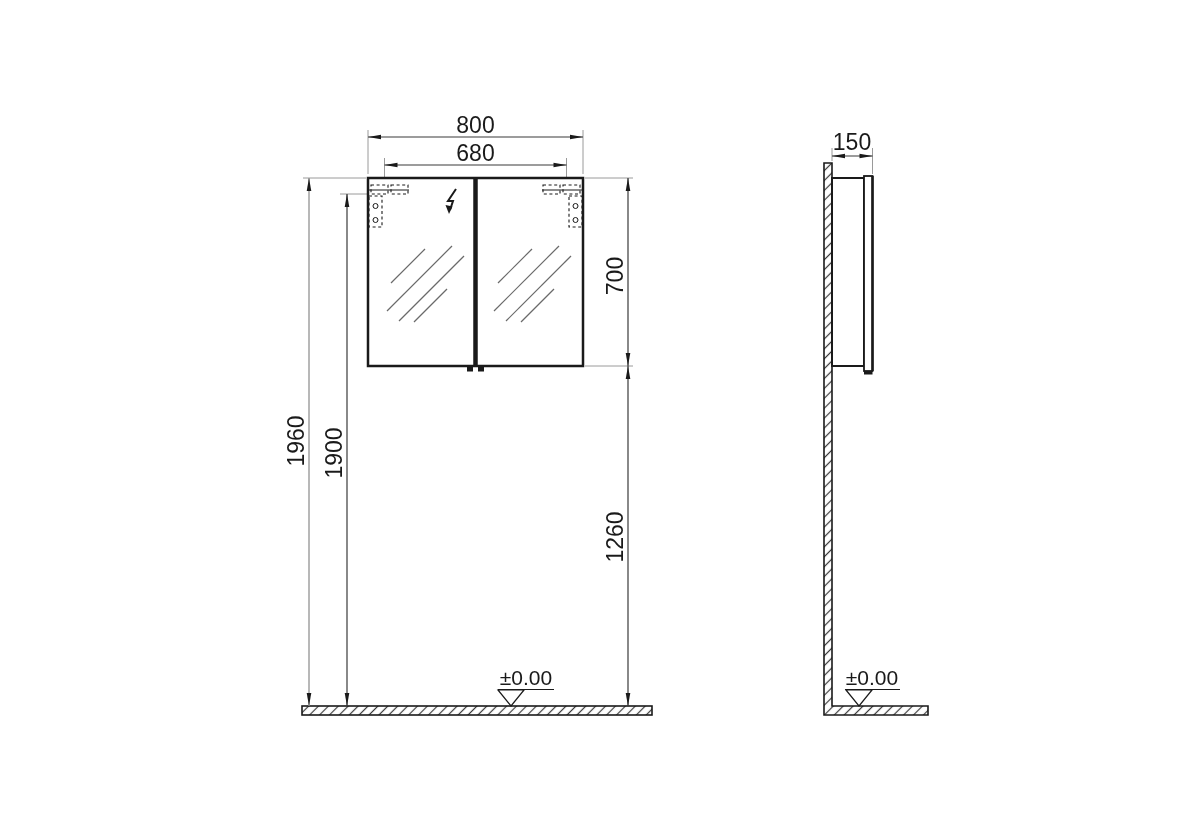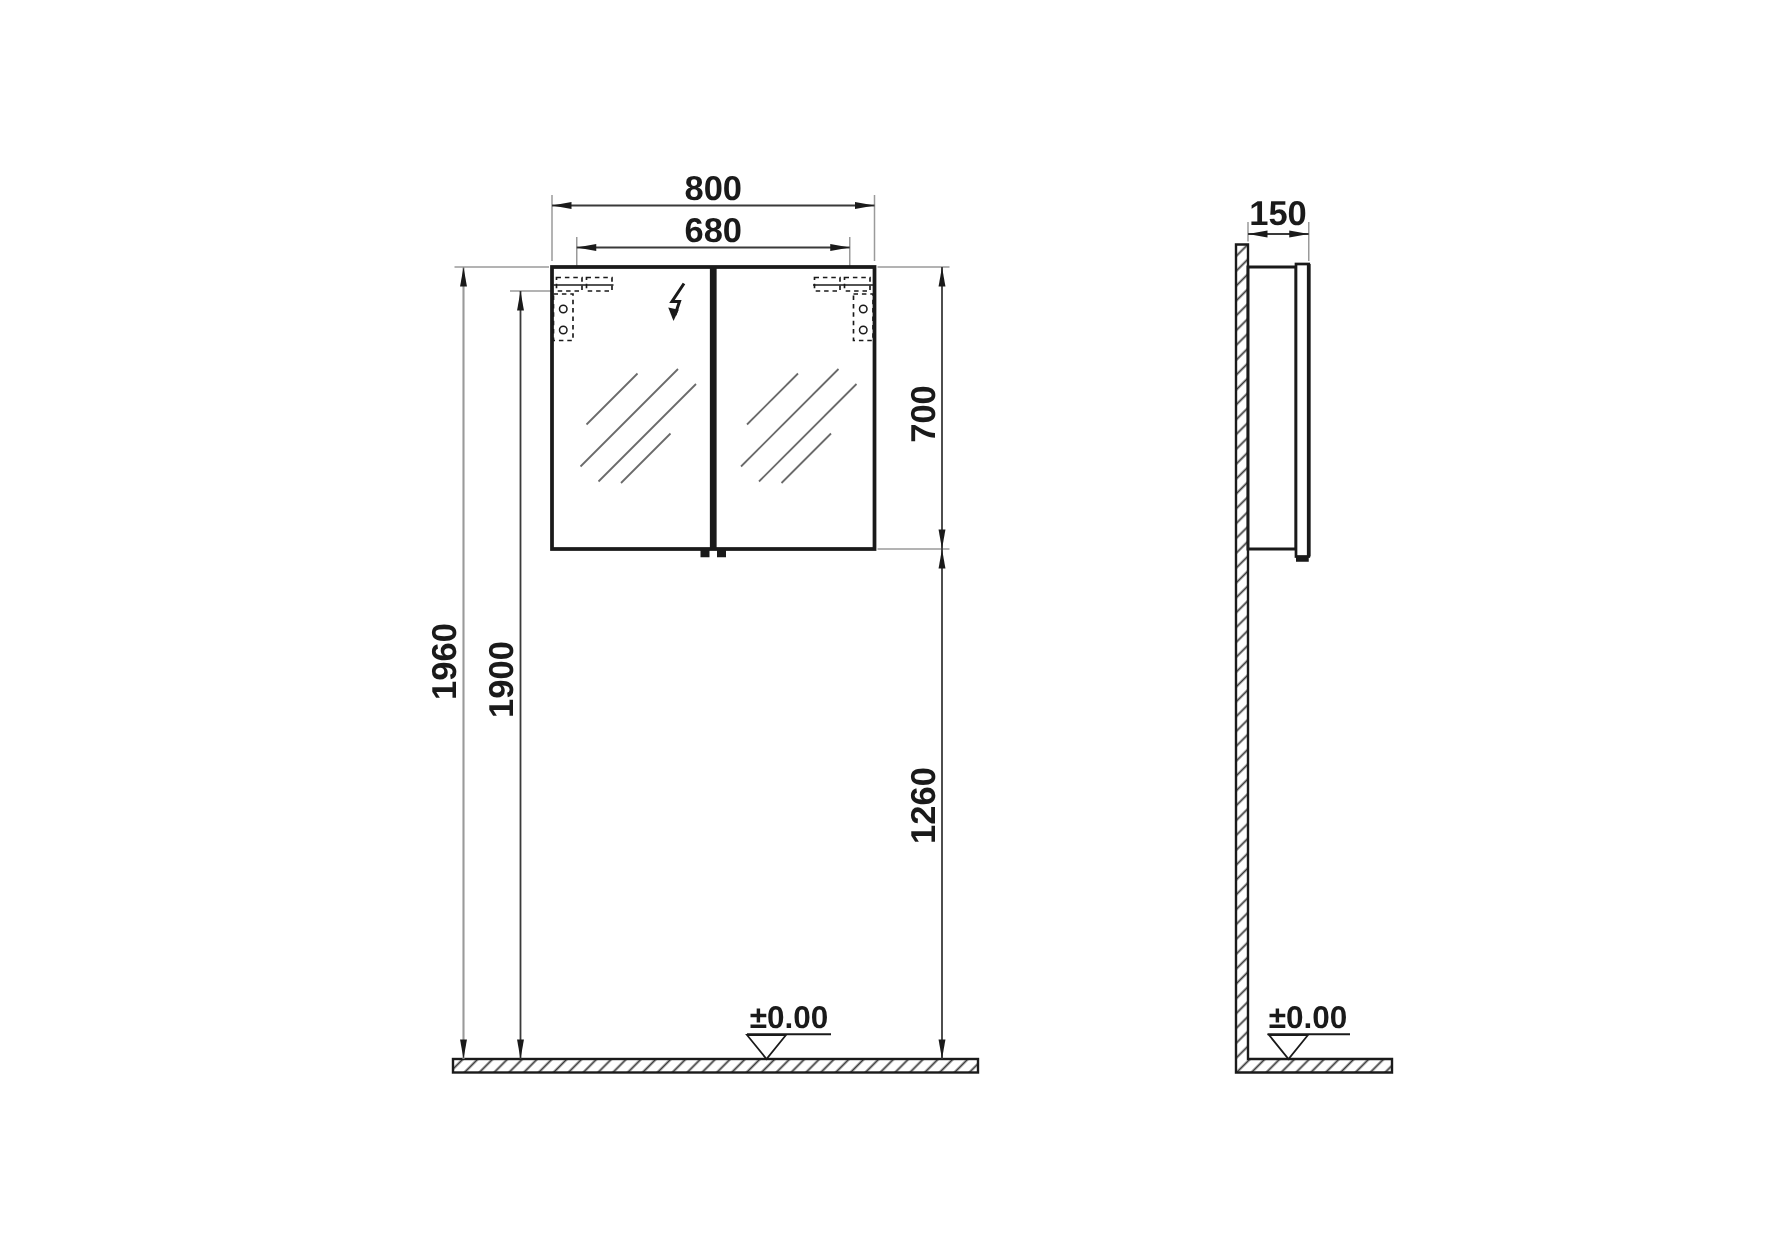--- a/index.html
+++ b/index.html
@@ -1,18 +1,18 @@
 <!DOCTYPE html>
 <html><head>
 <meta charset="utf-8">
 <style>
   html,body { margin:0; padding:0; background:#ffffff; }
   .canvas {
     position:relative; width:1190px; height:840px; background:#ffffff;
-    font-family:"Liberation Sans", sans-serif; overflow:hidden;font-weight:bold;
+    font-family:"Liberation Sans", sans-serif; overflow:hidden;
   }
   svg { position:absolute; left:0; top:0; }
   .dim-text  { font-family:"Liberation Sans", sans-serif; font-size:23px; fill:#1a1a1a; }
   .lvl-text  { font-family:"Liberation Sans", sans-serif; font-size:21px; fill:#1a1a1a; }
   .outline   { stroke:#1a1a1a; fill:#ffffff; }
   .dimline   { stroke:#3a3a3a; stroke-width:1.2; }
   .extline   { stroke:#9a9a9a; stroke-width:1; }
   .arrow     { fill:#1a1a1a; stroke:none; }
   .mirrorln  { stroke:#6a6a6a; stroke-width:1.2; }
   .bracket   { stroke:#1a1a1a; stroke-width:1.1; fill:none; stroke-dasharray:3,2.6; }

